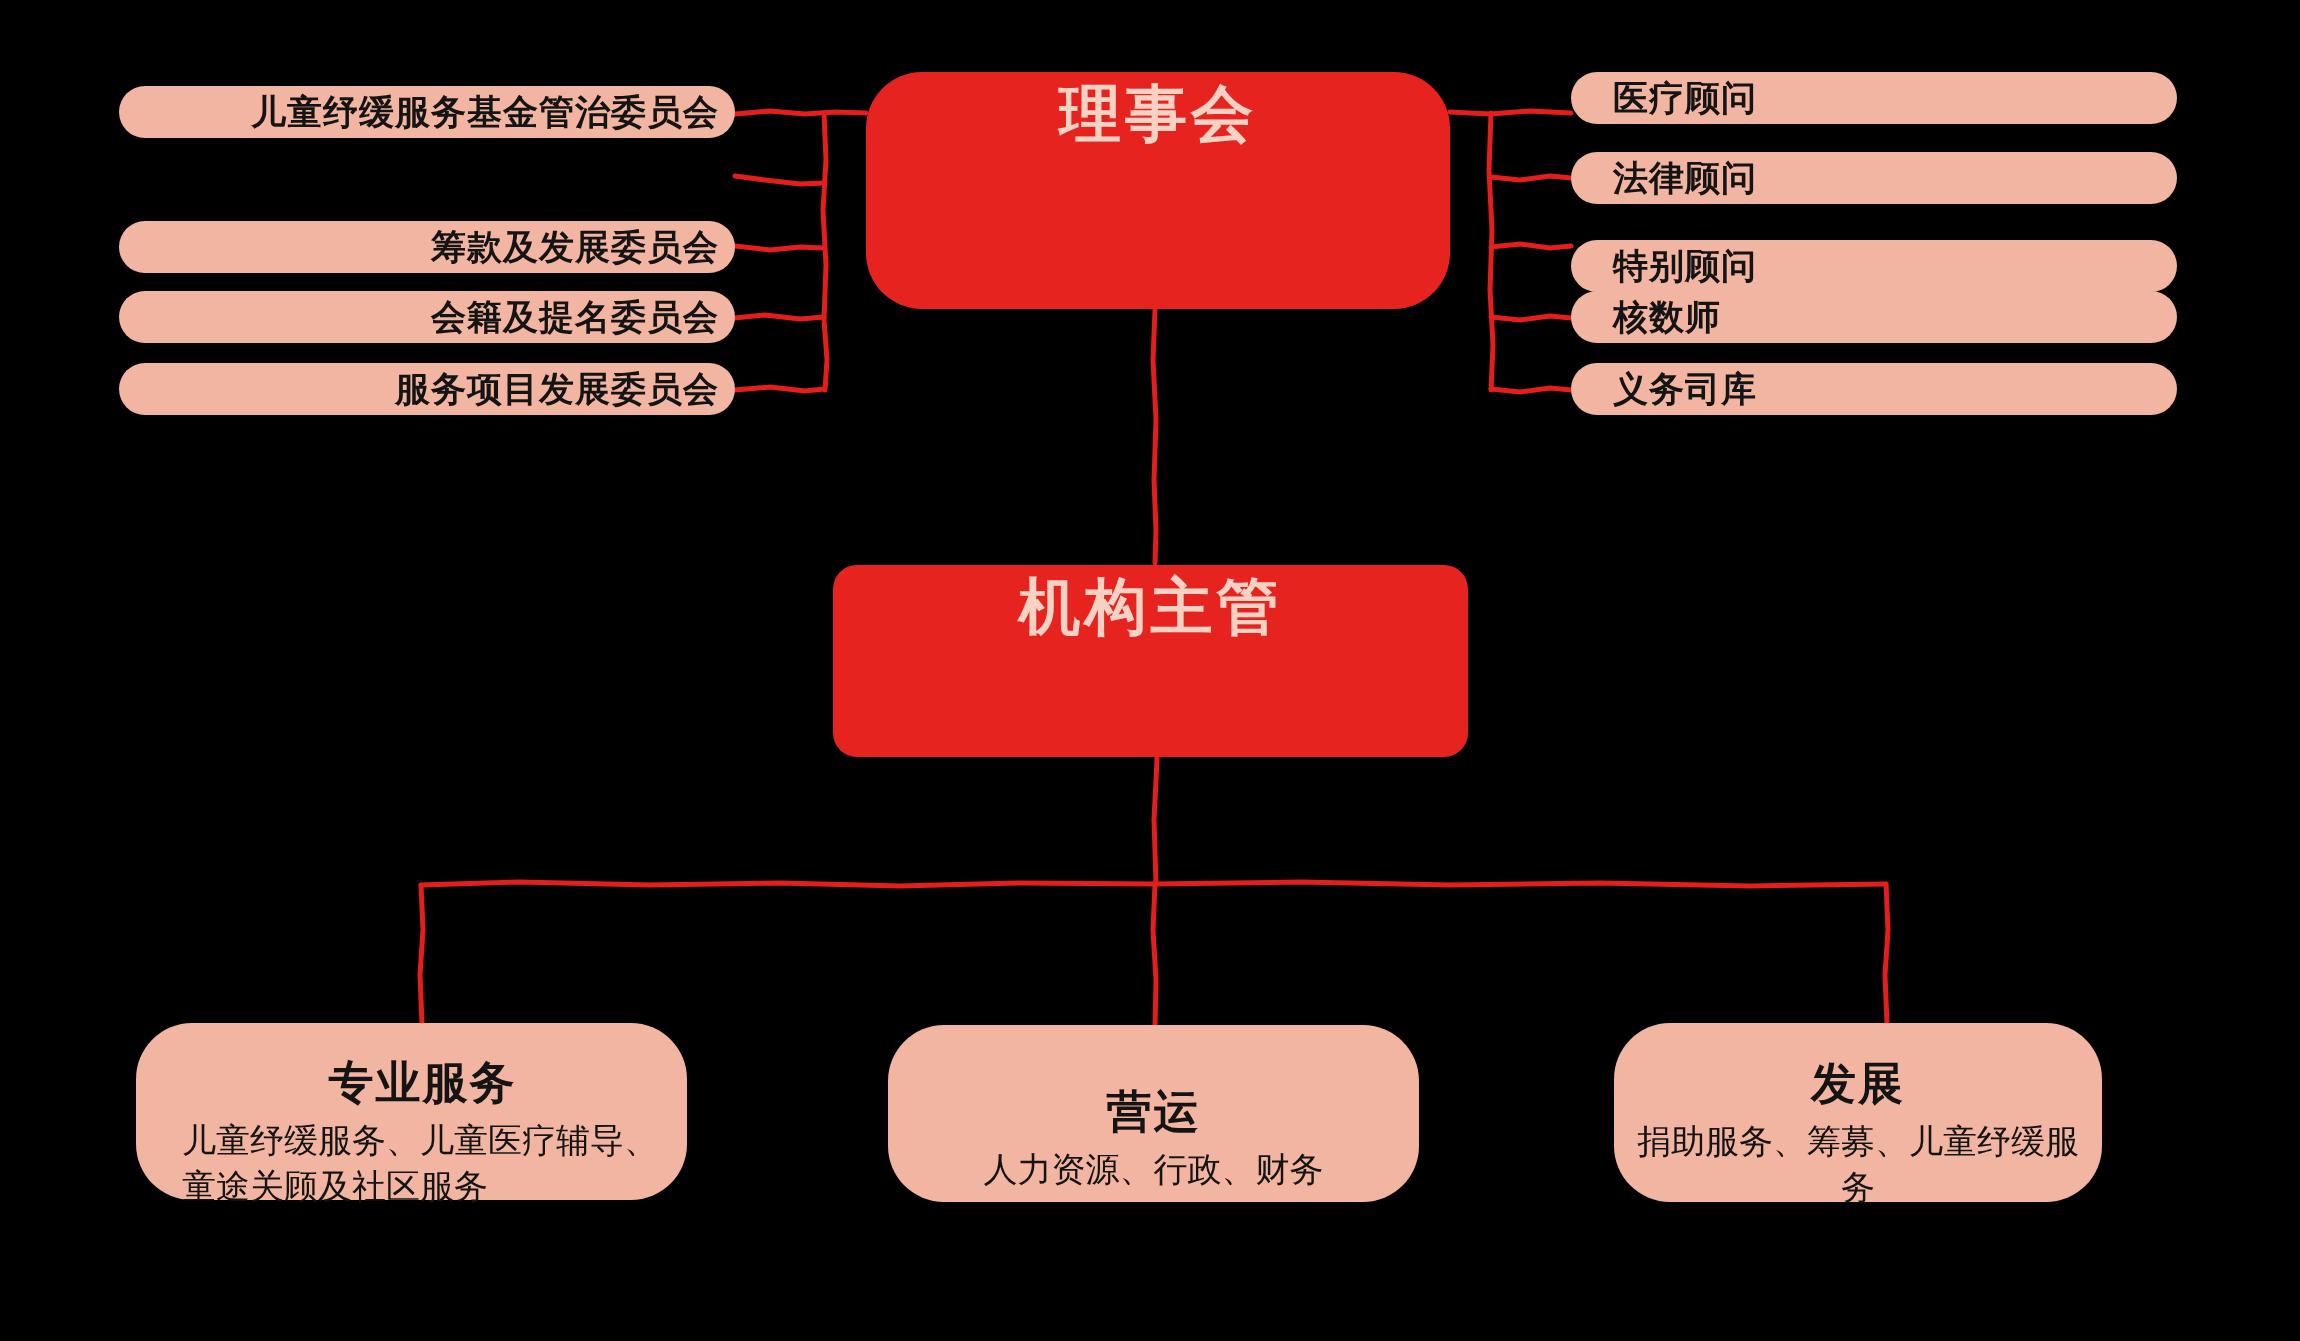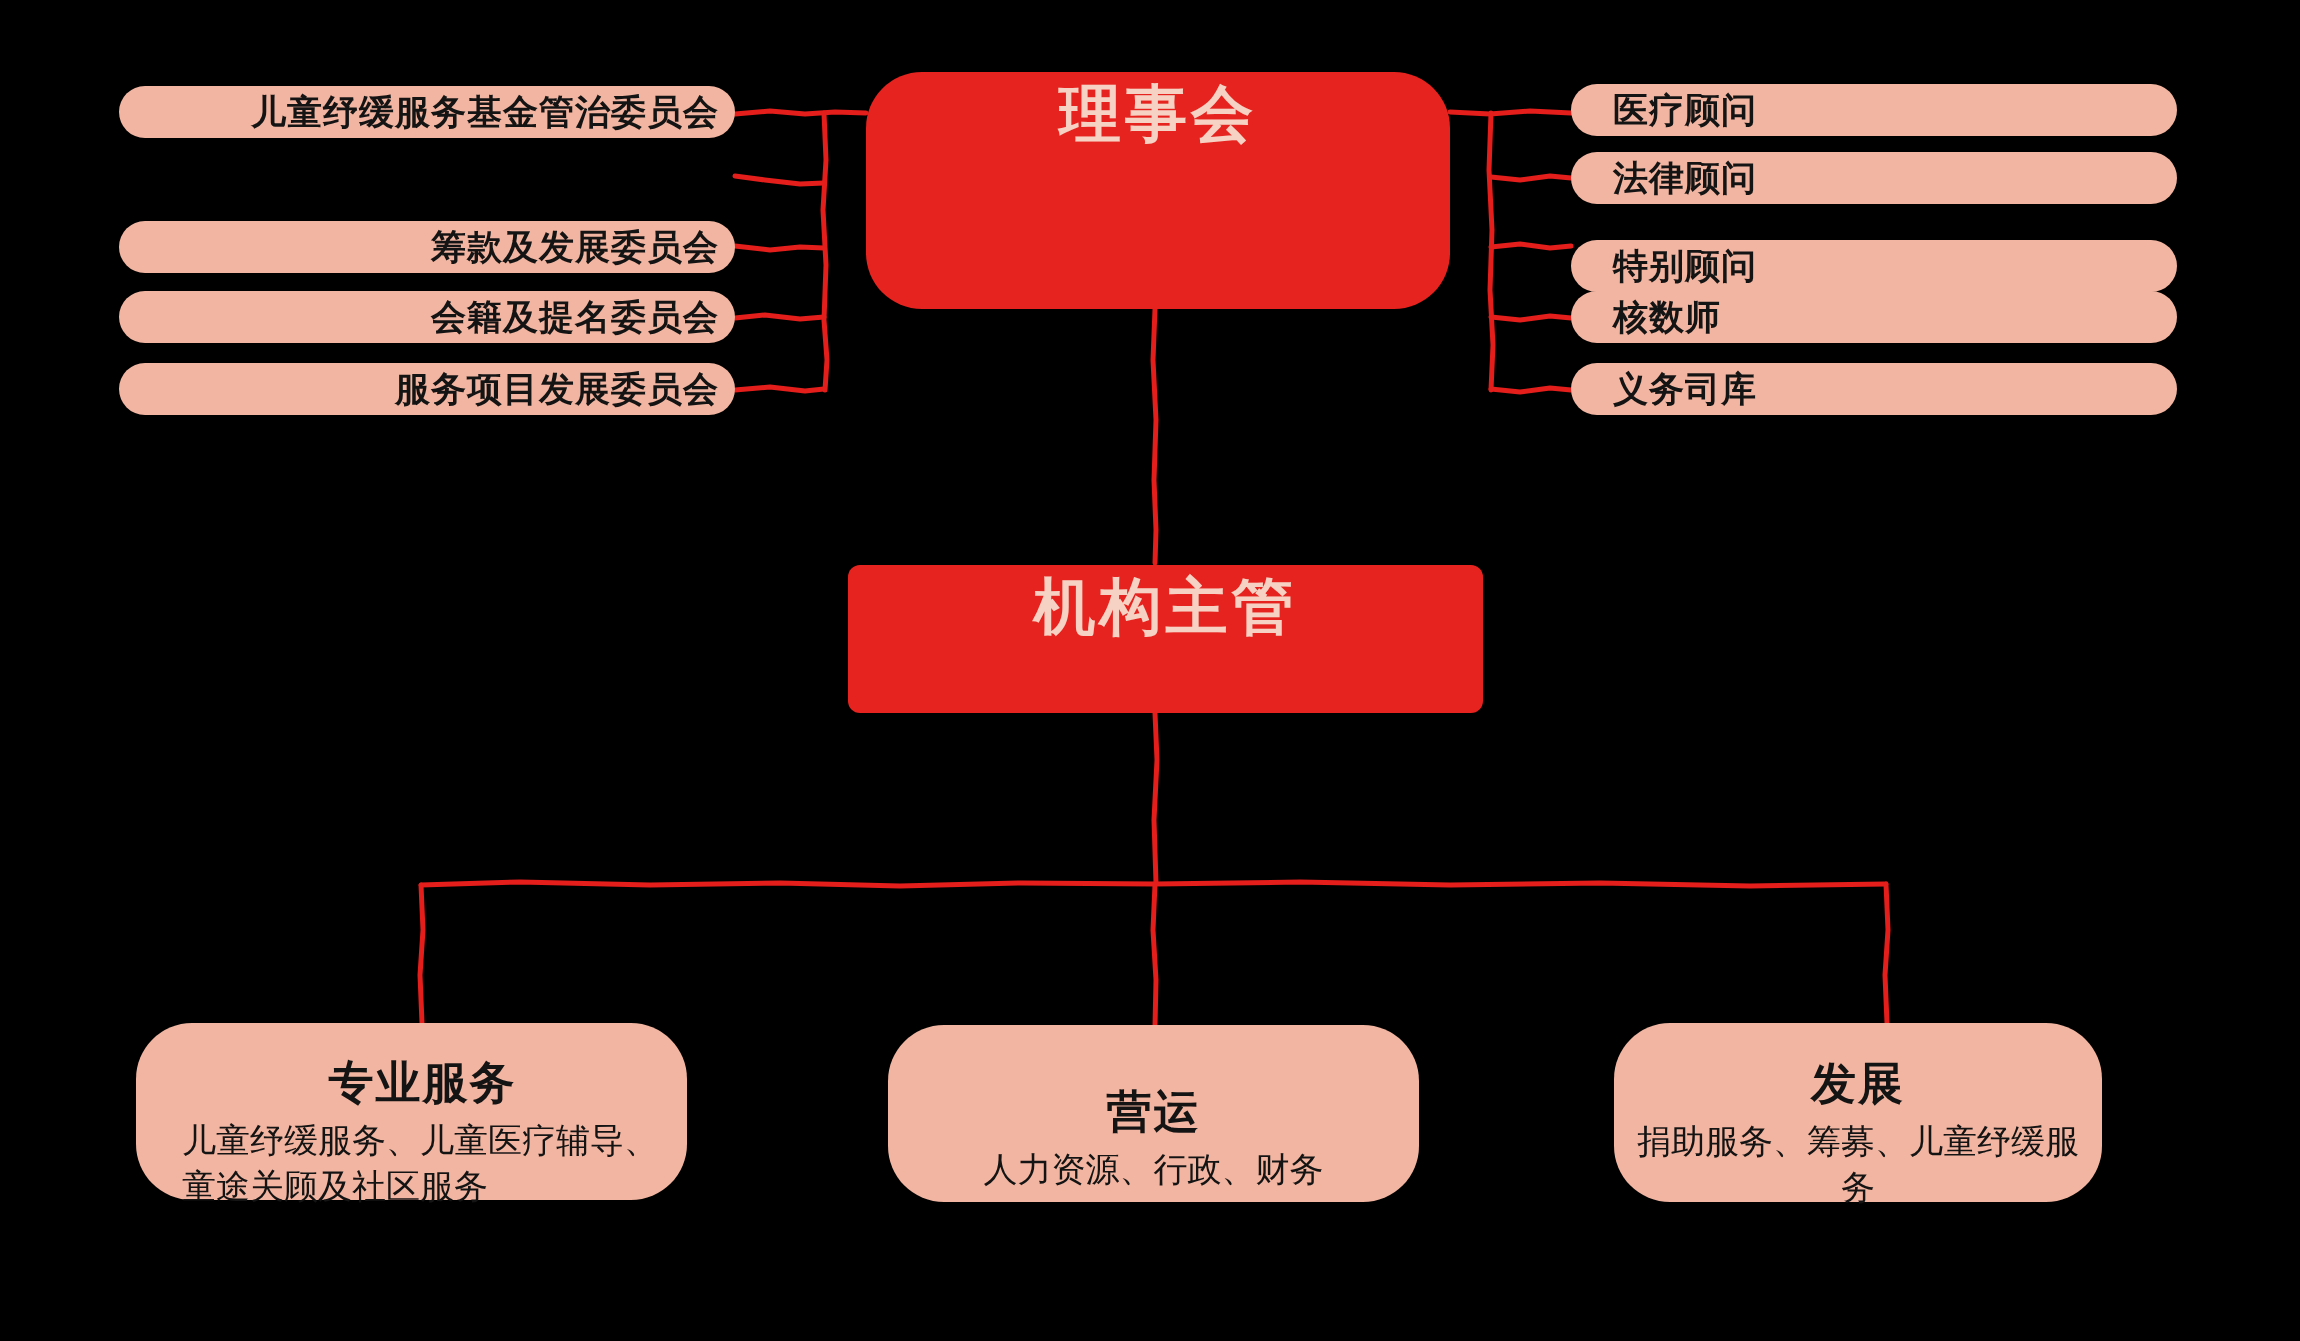--- a/index.html
+++ b/index.html
@@ -19,28 +19,28 @@
   .connectors path{stroke:var(--line-red);stroke-width:5;fill:none;stroke-linecap:round;stroke-linejoin:round;}
 
   .pill{
     position:absolute;height:52px;background:var(--salmon-pill);border-radius:28px;
     display:flex;align-items:center;color:var(--text-black);
     font-size:35px;font-weight:600;letter-spacing:1px;white-space:nowrap;
   }
   .pill.left{left:119px;width:616px;justify-content:flex-end;padding-right:16px;box-sizing:border-box;}
   .pill.right{left:1571px;width:606px;justify-content:flex-start;padding-left:42px;box-sizing:border-box;}
   .pl1{top:86px;}  .pl2{top:152px;} .pl3{top:221px;} .pl4{top:291px;} .pl5{top:363px;}
-  .pr1{top:84px;}  .pr2{top:152px;} .pr3{top:221px;margin-top:19px;} .pr4{top:291px;} .pr5{top:363px;}
+  .pr1{top:72px;}  .pr2{top:152px;} .pr3{top:221px;margin-top:19px;} .pr4{top:291px;} .pr5{top:363px;}
 
   .redbox{
     position:absolute;background:var(--red-box);display:flex;justify-content:center;
     color:var(--label-pink);font-weight:bold;letter-spacing:4px;
   }
   .board{left:866px;top:72px;width:584px;height:237px;border-radius:56px;font-size:62px;}
-  .director{left:833px;top:565px;width:635px;height:148px;border-radius:12px;font-size:62px;margin-left:15px;}
+  .director{left:833px;top:565px;width:635px;height:192px;border-radius:24px;font-size:62px;}
 
   .dept{
     position:absolute;background:var(--salmon-pill);border-radius:56px;box-sizing:border-box;
     display:flex;flex-direction:column;align-items:center;justify-content:center;
     color:var(--text-black);
   }
   .d1{left:136px;top:1023px;width:551px;height:177px;padding:10px 24px 10px 46px;}
   .d2{left:888px;top:1025px;width:531px;height:177px;padding:10px 20px;justify-content:flex-end;}
   .d3{left:1614px;top:1023px;width:488px;height:179px;padding:10px 12px;}
   .dept-title{font-size:45px;font-weight:bold;letter-spacing:2px;line-height:56px;text-align:center;margin-top:40px;}

